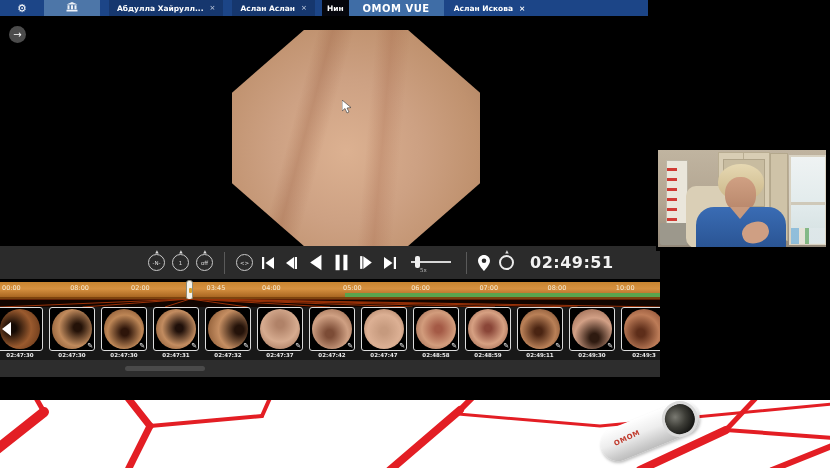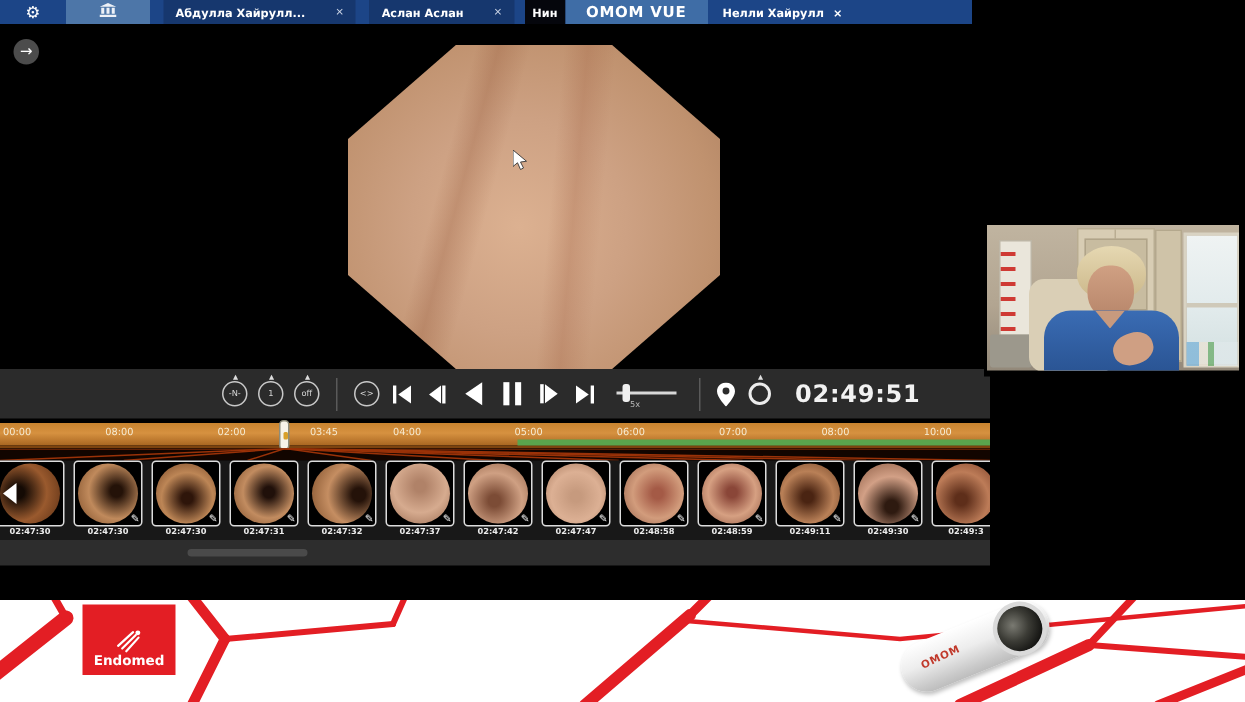--- a/index.html
+++ b/index.html
@@ -7,21 +7,21 @@
   .stage{position:relative;width:830px;height:468px;background:#000;overflow:hidden;
          font-family:"DejaVu Sans","Liberation Sans",sans-serif;}
 
   
   .panel{position:absolute;left:0;top:0;width:660px;height:400px;background:#000;overflow:hidden;}
 
   .topbar{position:absolute;left:0;top:0;width:648px;height:16px;display:flex;align-items:stretch;
           background:#1c4587;color:#fff;font-size:7.5px;font-weight:bold;}
   .gearseg{width:44px;display:flex;align-items:center;justify-content:center;font-size:11px;color:#fff;}
   .homeseg{width:56px;background:#4d76a8;display:flex;align-items:center;justify-content:center;}
-  .ptab{display:flex;align-items:center;gap:20px;padding:0 8px;background:#16376e;margin-left:9px;white-space:nowrap;justify-content:center;}
+  .ptab{display:flex;align-items:center;gap:6px;padding:0 8px;background:#16376e;margin-left:9px;white-space:nowrap;justify-content:center;}
   .ptab .x{font-size:7px;color:#cfd8e8;font-weight:normal;}
   .darkgap{display:flex;align-items:center;padding:0 5px;background:#05060c;margin-left:7px;}
   .apptitle{display:flex;align-items:center;justify-content:center;padding:0 14px;background:#3f6da6;
             font-size:10px;letter-spacing:.5px;}
   .tab4{display:flex;align-items:center;gap:6px;padding:0 10px;white-space:nowrap;}
   .barfill{flex:1;}
 
   .backbtn{position:absolute;left:9px;top:26px;width:17px;height:17px;border-radius:50%;
            background:#4c4c4c;color:#fff;font-size:10px;line-height:17px;text-align:center;}
 
@@ -147,21 +147,21 @@
       </div>
       <div class="ptab">
         <span>Аслан Аслан</span>
         <span class="x">×</span>
       </div>
       <div class="darkgap">
         <span>Нин</span>
       </div>
       <div class="apptitle">OMOM VUE</div>
       <div class="tab4">
-        <span>Нелли Хайрулл</span>
+        <span>Аслан Искова</span>
         <span class="x">×</span>
       </div>
       <div class="barfill"></div>
     </div>
 
     <div class="backbtn">→</div>
 
     <div class="scope"></div>
     <svg class="cursor" width="10" height="14" viewBox="0 0 10 14">
       <polygon points="0,0 0,11 3,8.5 5,13 7,12 5,8 9,7.5" fill="#fff" stroke="#333" stroke-width="0.6"></polygon>
@@ -234,21 +234,21 @@
         <span class="tri">▲</span>
         <div class="ringbtn"></div>
       </div>
       <div class="timedisp">02:49:51</div>
     </div>
 
     <div class="timeline">
       <div>
           <span class="tick" style="left: 2px;">00:00</span>
           <span class="tick" style="left: 70.2px;">08:00</span>
-          <span class="tick" style="left: 145px;">02:00</span>
+          <span class="tick" style="left: 131px;">02:00</span>
           <span class="tick" style="left: 206.6px;">03:45</span>
           <span class="tick" style="left: 262px;">04:00</span>
           <span class="tick" style="left: 343px;">05:00</span>
           <span class="tick" style="left: 411.2px;">06:00</span>
           <span class="tick" style="left: 479.4px;">07:00</span>
           <span class="tick" style="left: 547.6px;">08:00</span>
           <span class="tick" style="left: 615.8px;">10:00</span>
         </div>
       <div class="greenseg"></div>
       <div class="marker">
@@ -396,30 +396,19 @@
         <path d="M262,16 L270,-2" stroke-width="4"></path>
         <path d="M390,70 L460,10" stroke-width="8"></path>
         <path d="M460,10 L472,-2" stroke-width="6"></path>
         <path d="M458,14 L600,26 L832,4" stroke-width="3"></path>
         <path d="M640,70 L726,30" stroke-width="8"></path>
         <path d="M726,30 L756,-2" stroke-width="5"></path>
         <path d="M726,30 L832,38" stroke-width="4"></path>
         <path d="M772,70 L832,46" stroke-width="6"></path>
       </g>
     </svg>
-    <div class="endomed">
-      <svg width="22" height="20" viewBox="0 0 24 22">
-        <g stroke="#fff" stroke-width="1.6" fill="none" stroke-linecap="round">
-          <path d="M4,16 L15,6"></path>
-            <path d="M7,18 L17,8"></path>
-            <path d="M10,20 L19,10"></path>
-        </g>
-        <circle cx="18.5" cy="6.5" r="1.8" fill="#fff"></circle>
-      </svg>
-      <div class="txt">Endomed</div>
-    </div>
     <div class="capsule">
       <div class="capbody"></div>
       <div class="caplens"></div>
       <div class="caplabel">OMOM</div>
     </div>
   </div>
 </div>
 
 </body></html>

